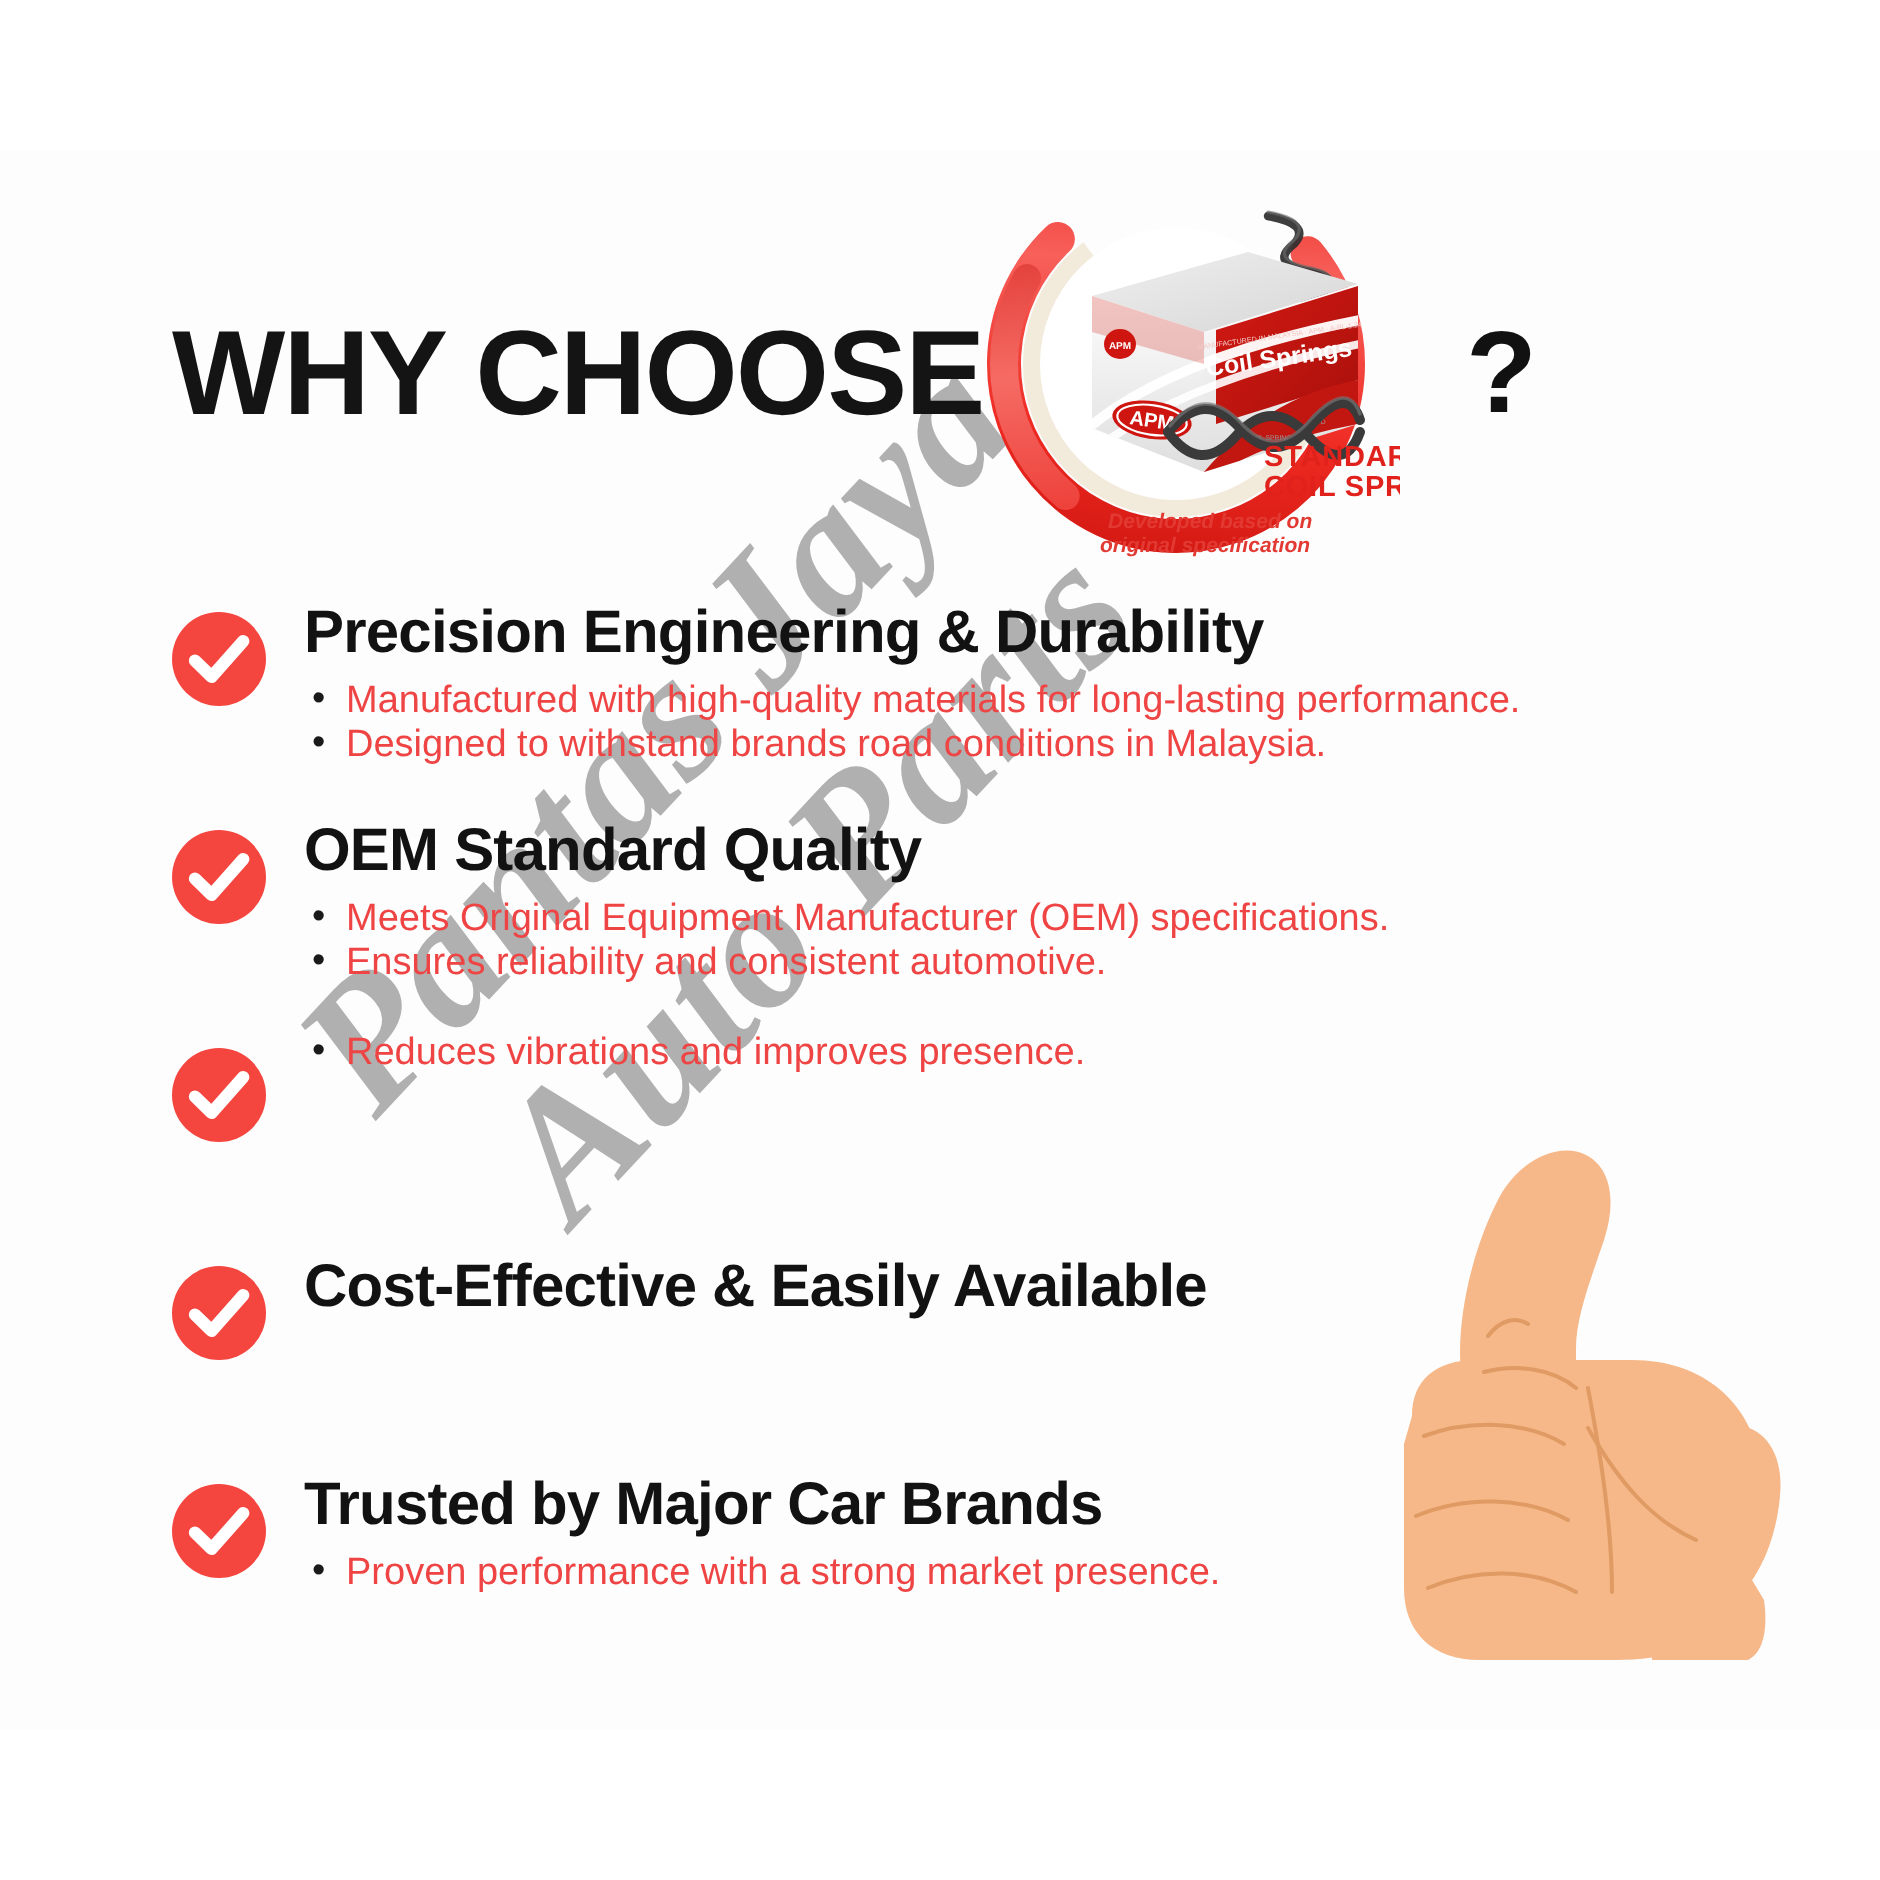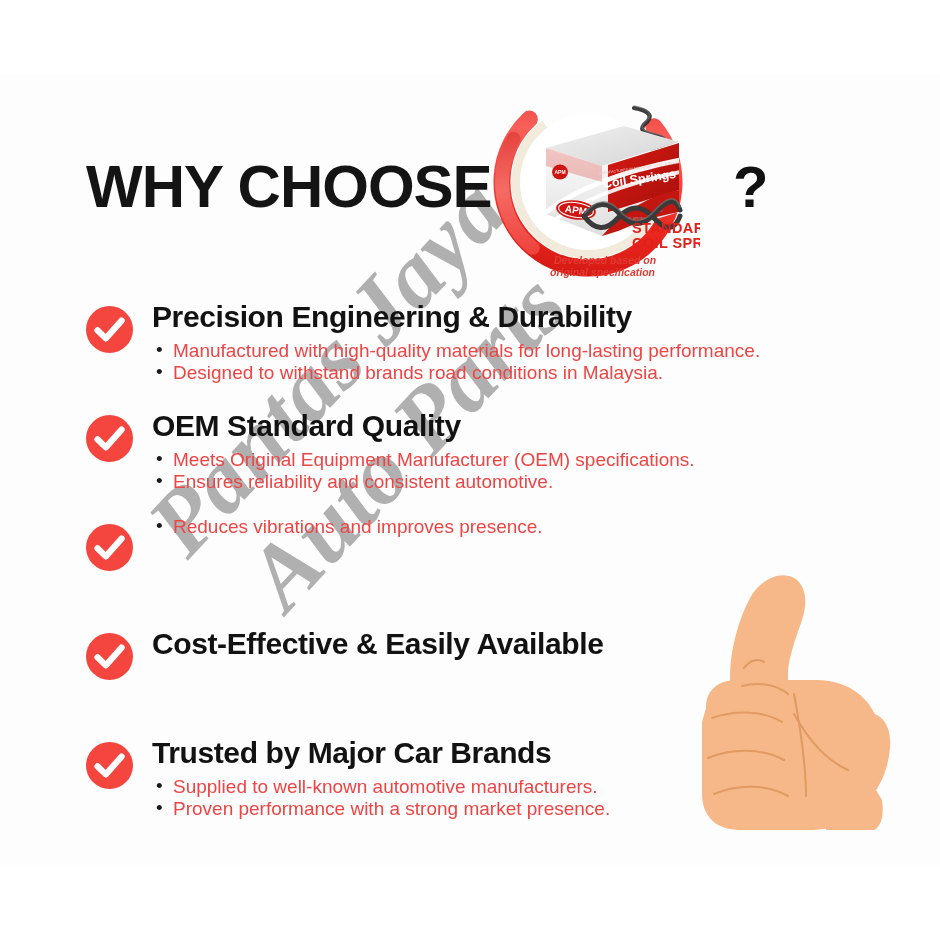--- a/index.html
+++ b/index.html
@@ -337,21 +337,20 @@
     <div class="feature">
       <span class="check-icon">
         <svg width="47" height="47" viewBox="0 0 47 47" xmlns="http://www.w3.org/2000/svg">
           <circle cx="23.5" cy="23.5" r="23.5" fill="#F4453F"></circle>
           <path d="M11.5 24.3 L19.8 32.4 L35.6 14.6" stroke="#FFFFFF" stroke-width="6.2" fill="none" stroke-linecap="round" stroke-linejoin="round"></path>
         </svg>
       </span>
       <div class="feature-body">
         <div class="feature-heading">Trusted by Major Car Brands</div>
         <ul class="bullets">
-          <li>Supplied to well-known automotive manufacturers.</li>
           <li>Proven performance with a strong market presence.</li>
         </ul>
       </div>
     </div>
 
   </div>
 
   <div class="thumb">
     <svg width="232" height="302" viewBox="0 0 232 302" xmlns="http://www.w3.org/2000/svg">
 

